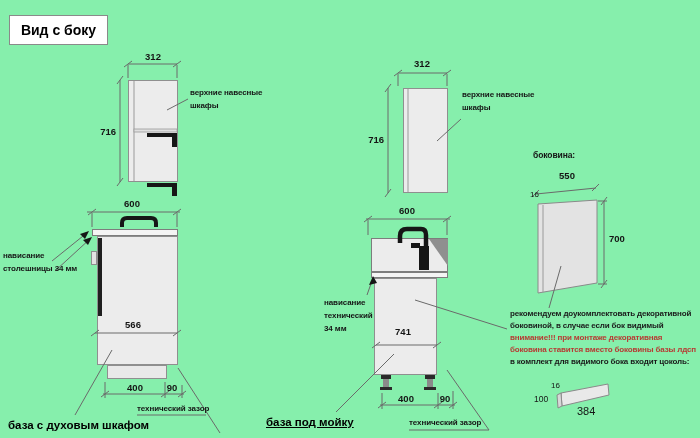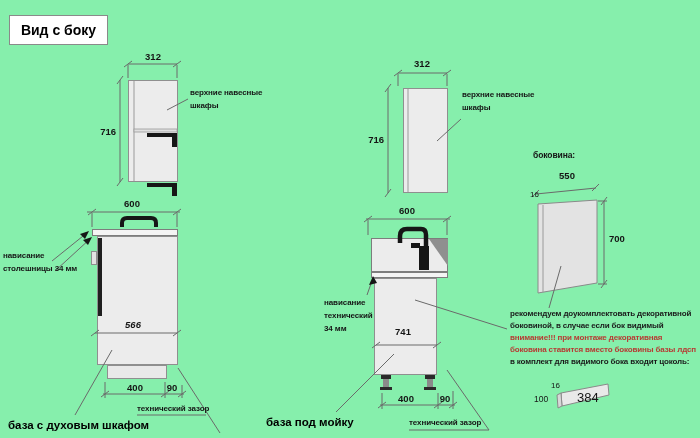--- a/index.html
+++ b/index.html
@@ -133,56 +133,56 @@
 
     <g>
       <polygon points="561,393 608,384 609,395 562,406" fill="#e9e9e9" stroke="#8a8a8a"></polygon>
       <polygon points="557,395 561,393 562,406 558,408" fill="#d7d7d7" stroke="#8a8a8a"></polygon>
     </g>
   </svg>
 
   <div class="dim" style="left:128px;top:51px;width:50px;">312</div>
   <div class="dim" style="left:92px;top:126px;width:24px;text-align:right;">716</div>
   <div class="dim" style="left:102px;top:198px;width:60px;">600</div>
-  <div class="dim" style="left:108px;top:319px;width:50px;font-style:italic;">566</div>
+  <div class="dim" style="left:108px;top:319px;width:50px;">566</div>
   <div class="dim" style="left:110px;top:382px;width:50px;">400</div>
   <div class="dim" style="left:160px;top:382px;width:24px;">90</div>
 
   <div class="dim" style="left:397px;top:58px;width:50px;">312</div>
   <div class="dim" style="left:360px;top:134px;width:24px;text-align:right;">716</div>
   <div class="dim" style="left:382px;top:205px;width:50px;">600</div>
   <div class="dim" style="left:378px;top:326px;width:50px;">741</div>
   <div class="dim" style="left:381px;top:393px;width:50px;">400</div>
   <div class="dim" style="left:433px;top:393px;width:24px;">90</div>
 
   <div class="lbl" style="left:533px;top:150px;font-size:8.5px;">боковина:</div>
   <div class="dim" style="left:543px;top:170px;width:48px;">550</div>
   <div class="dim-sm" style="left:530px;top:190px;">16</div>
   <div class="dim" style="left:609px;top:233px;width:30px;text-align:left;">700</div>
 
   <div class="dim-sm" style="left:551px;top:381px;">16</div>
   <div class="dim-sm" style="left:534px;top:394px;font-size:8.5px;">100</div>
-  <div class="dim-sm" style="left:577px;top:390px;font-size:13px;">384</div>
+  <div class="dim-sm" style="left:577px;top:405px;font-size:11px;">384</div>
 
   <div class="lbl" style="left:190px;top:88px;">верхние навесные</div>
   <div class="lbl" style="left:190px;top:101px;">шкафы</div>
   <div class="lbl" style="left:462px;top:90px;">верхние навесные</div>
   <div class="lbl" style="left:462px;top:103px;">шкафы</div>
 
   <div class="lbl" style="left:3px;top:251px;">нависание</div>
   <div class="lbl" style="left:3px;top:264px;">столешницы 34 мм</div>
   <div class="lbl" style="left:324px;top:298px;">нависание</div>
   <div class="lbl" style="left:324px;top:311px;">технический</div>
   <div class="lbl" style="left:324px;top:324px;">34 мм</div>
 
   <div class="lbl" style="left:137px;top:404px;">технический зазор</div>
   <div class="lbl" style="left:409px;top:418px;">технический зазор</div>
 
   <div class="cap" style="left:8px;top:419px;text-align:right;">база с духовым шкафом</div>
-  <div class="cap" style="left:266px;top:416px;">база под мойку</div>
+  <div class="cap" style="left:266px;top:416px;text-decoration:underline;">база под мойку</div>
 
   <div id="notes">
     <div class="note-black">рекомендуем доукомплектовать декоративной</div>
     <div class="note-black">боковиной, в случае если бок видимый</div>
     <div class="note-red">внимание!!! при монтаже декоративная</div>
     <div class="note-red">боковина ставится вместо боковины базы лдсп</div>
     <div class="note-black">в комплект для видимого бока входит цоколь:</div>
   </div>
 
 </div>

